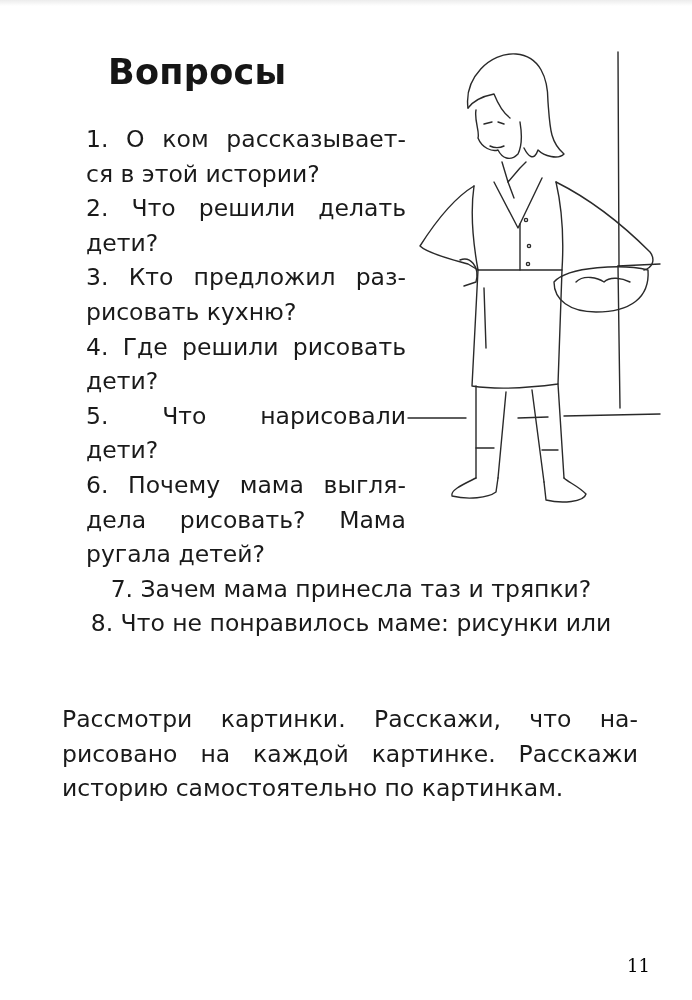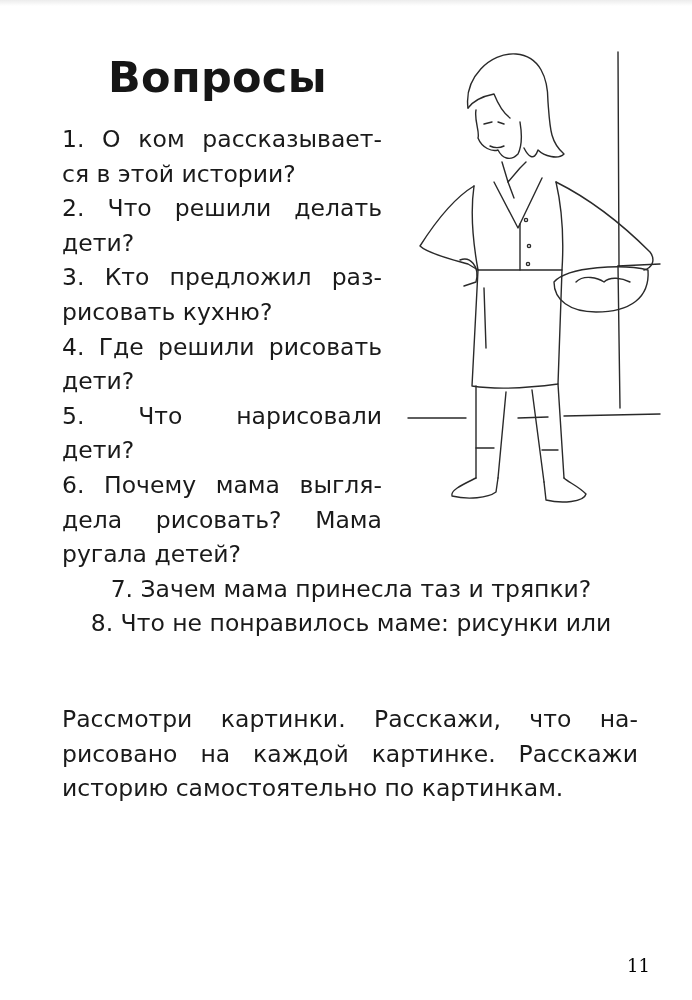--- a/index.html
+++ b/index.html
@@ -2,25 +2,25 @@
 <html><head>
 <meta charset="utf-8">
 <style>
   html, body { margin: 0; padding: 0; }
   body {
     width: 692px; height: 1000px; background: #ffffff; position: relative; overflow: hidden;
     font-family: "DejaVu Sans", "Liberation Sans", sans-serif; color: #1a1a1a;
   }
   .top-band { position: absolute; left: 0; top: 0; width: 692px; height: 6px;
     background: linear-gradient(#ececec, #ffffff); }
-  .title { position: absolute; left: 108px; top: 52px; font-size: 43px; font-weight: bold;
+  .title { position: absolute; left: 108px; top: 52px; font-size: 35px; font-weight: bold;
     letter-spacing: 0.3px; color: #161616; }
   .questions { position: absolute; left: 62px; top: 122px; width: 578px; margin: 0; padding: 0; list-style: none; }
   .q { font-size: 23.5px; line-height: 34.6px; text-align: center; }
-  .q.narrow { width: 320px; text-align: justify; }
+  .q.narrow { width: 320px; text-align: justify; margin-left: 24px; }
   .para { position: absolute; left: 62px; top: 702px; width: 576px; font-size: 23.5px;
     line-height: 34.6px; text-align: justify; }
   .page-number { position: absolute; left: 627px; top: 955px; font-family: "DejaVu Serif", serif;
     font-size: 18px; color: #000000; }
   .illustration { position: absolute; left: 398px; top: 38px; width: 268px; height: 470px; }
 </style>
 </head>
 <body>
 
 <div class="top-band"></div>

